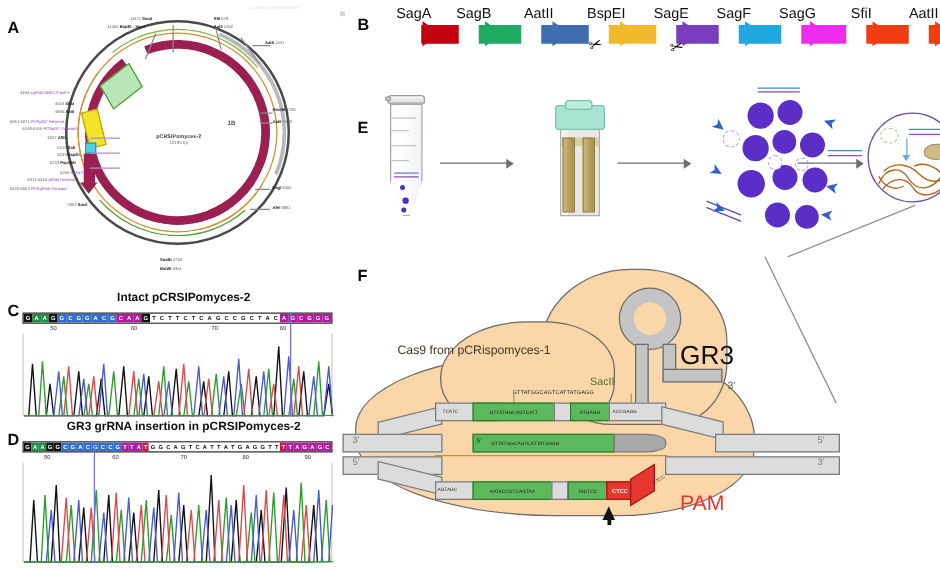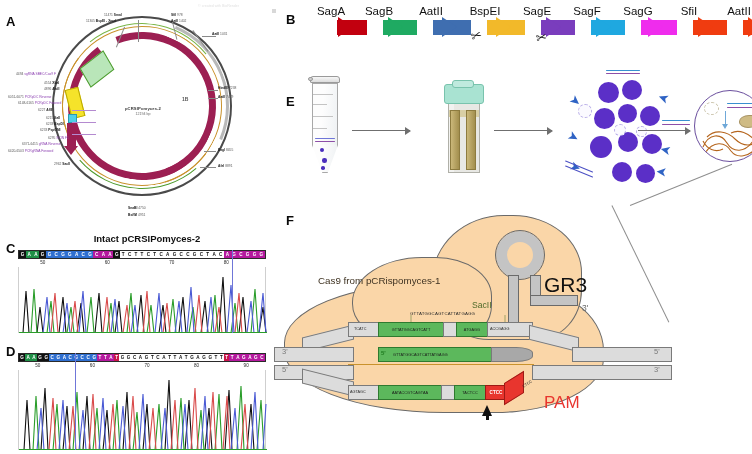--- a/index.html
+++ b/index.html
@@ -557,20 +557,21 @@
         <path stroke="#4a5ad4" d="M0,66 L24,66 L28,30 L31,66 L44,66 L48,36 L51,66 L60,66 L64,24 L67,66 L92,66 L96,32 L99,66 L112,66 L116,38 L119,66 L136,66 L140,26 L143,66 L156,66 L160,34 L163,66 L168,66 L172,20 L175,66 L188,66 L192,30 L195,66 L208,66 L212,18 L215,66 L228,66 L232,34 L235,66 L240,66 L244,26 L247,66"></path>
       </g>
       <line x1="0" y1="65.5" x2="248" y2="65.5" stroke="#2a9d2a" stroke-width="1"></line>
     </svg>
     <div class="cursor-line" style="left:213px;top:-17px;height:83px;"></div>
   </div>
 </div>
 
 <div id="panel-d" class="chrom-panel">
   <div class="panel-letter" style="left:6px;top:8px;">D</div>
+  <div class="chrom-title">GR3 grRNA insertion in pCRSIPomyces-2</div>
   <div class="seq-bar" id="seq-bar-d" style="top:17px;">
       <div class="seq-cell" style="background: rgb(17, 17, 17);">G</div>
       <div class="seq-cell" style="background: rgb(31, 143, 70);">A</div>
       <div class="seq-cell" style="background: rgb(31, 143, 70);">A</div>
       <div class="seq-cell" style="background: rgb(17, 17, 17);">G</div>
       <div class="seq-cell" style="background: rgb(17, 17, 17);">G</div>
       <div class="seq-cell" style="background: rgb(47, 111, 208);">C</div>
       <div class="seq-cell" style="background: rgb(47, 111, 208);">G</div>
       <div class="seq-cell" style="background: rgb(47, 111, 208);">A</div>
       <div class="seq-cell" style="background: rgb(47, 111, 208);">C</div>

